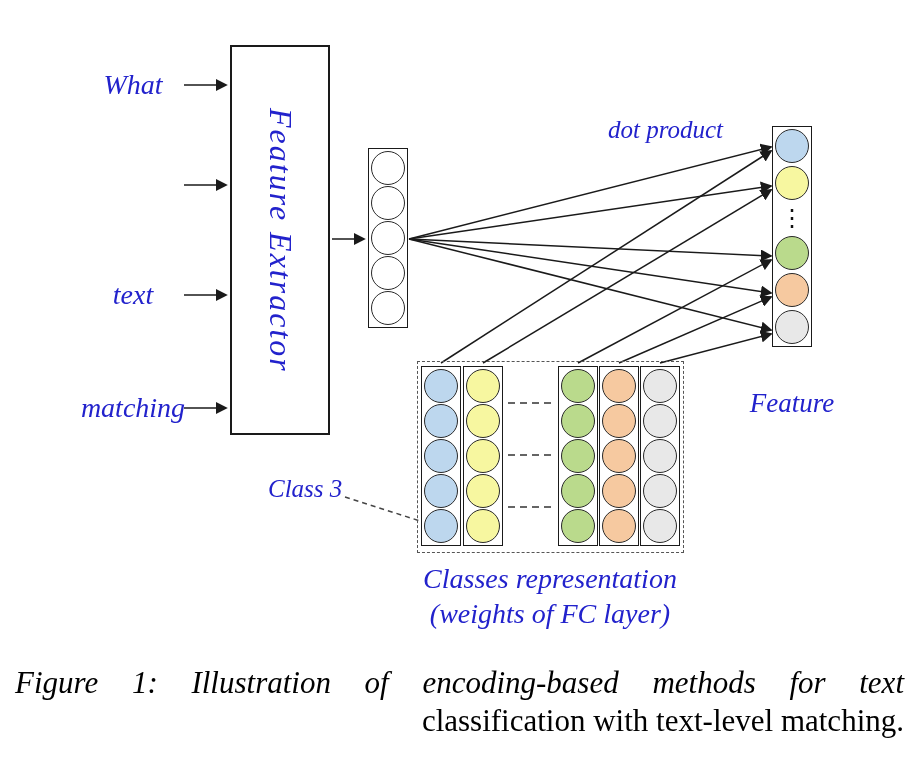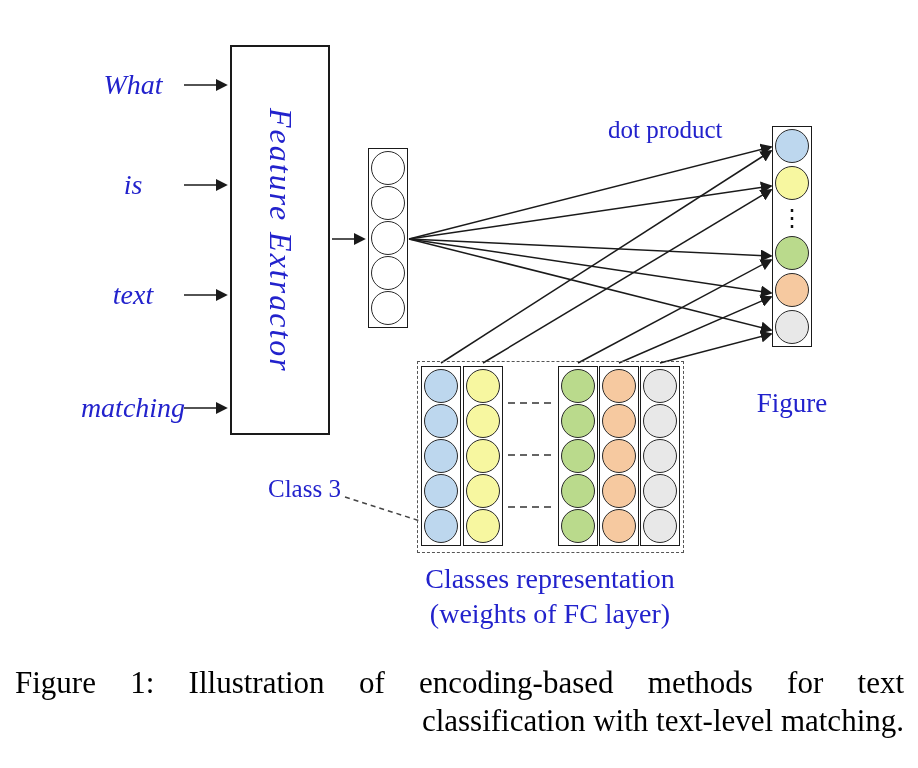--- a/index.html
+++ b/index.html
@@ -31,30 +31,30 @@
   .classes-group { position:absolute; left:417px; top:361px; width:267px; height:192px;
                    border:1.6px dashed #555; }
   .col { position:absolute; top:366px; width:40px; border:1.6px solid #1a1a1a; background:#fff;
          display:flex; flex-direction:column; align-items:center; padding:2px 0; gap:1px; }
   .col-1 { left:421px; } .col-2 { left:463px; } .col-3 { left:558px; }
   .col-4 { left:599px; } .col-5 { left:640px; }
 
   .dots-cell { height:30px; width:34px; display:flex; align-items:center; justify-content:center;
                font-size:24px; color:#111; line-height:1; font-family:"DejaVu Sans", sans-serif; }
 
-  .lbl { position:absolute; }
+  .lbl { position:absolute; font-style:italic; }
   .dot-product-lbl { left:608px; top:116px; font-size:25px; }
   .logits-lbl { left:742px; top:388px; width:100px; text-align:center; font-size:27px; }
   .class1-lbl { left:268px; top:475px; font-size:25px; }
   .classes-caption { left:400px; top:561px; width:300px; text-align:center;
                      font-size:28px; line-height:35px; }
 
   .caption { position:absolute; left:15px; top:664px; width:889px;
              font-size:31px; color:#000; line-height:38px; }
-  .cap1 { text-align:justify; text-align-last:justify; }
+  .cap1 { text-align:justify; text-align-last:justify;font-style:italic; }
   .cap2 { text-align:right; }
 </style>
 </head>
 <body>
 
 <div class="page">
 
   <svg class="lines" width="918" height="660" viewBox="0 0 918 660">
     <defs>
       <marker id="ah" viewBox="0 0 10 10" refX="8.5" refY="5" markerWidth="8" markerHeight="8" orient="auto-start-reverse">
@@ -90,21 +90,20 @@
     <line class="dashed" x1="345" y1="497" x2="420" y2="521"></line>
 
     <g>
       <line class="ellipsis" x1="508" y1="403" x2="553" y2="403"></line>
       <line class="ellipsis" x1="508" y1="455" x2="553" y2="455"></line>
       <line class="ellipsis" x1="508" y1="507" x2="553" y2="507"></line>
     </g>
   </svg>
 
   <div class="word" style="top: 66px; color: rgb(34, 34, 204);">What</div>
-  <div class="word" style="top: 166px; color: rgb(34, 34, 204);">is</div>
   <div class="word" style="top: 276px; color: rgb(34, 34, 204);">text</div>
   <div class="word" style="top: 389px; color: rgb(34, 34, 204);">matching</div>
 
   <div class="fe-box">
     <span class="fe-label" style="color: rgb(34, 34, 204);">Feature Extractor</span>
   </div>
 
   <div class="vec feature-vec">
     <div class="circle" style="background-color: rgb(255, 255, 255);"></div>
     <div class="circle" style="background-color: rgb(255, 255, 255);"></div>
@@ -117,21 +116,21 @@
 
   <div class="vec logits-vec">
     <div class="circle" style="background-color: rgb(189, 215, 238);"></div>
     <div class="circle" style="background-color: rgb(247, 247, 160);"></div>
     <div class="dots-cell">⋮</div>
     <div class="circle" style="background-color: rgb(186, 218, 140);"></div>
     <div class="circle" style="background-color: rgb(246, 201, 160);"></div>
     <div class="circle" style="background-color: rgb(232, 232, 232);"></div>
   </div>
 
-  <div class="lbl logits-lbl" style="color: rgb(34, 34, 204);">Figure</div>
+  <div class="lbl logits-lbl" style="color: rgb(34, 34, 204);">Feature</div>
 
   <div class="classes-group"></div>
 
   <div class="col col-1">
     <div class="circle" style="background-color: rgb(189, 215, 238);"></div>
     <div class="circle" style="background-color: rgb(189, 215, 238);"></div>
     <div class="circle" style="background-color: rgb(189, 215, 238);"></div>
     <div class="circle" style="background-color: rgb(189, 215, 238);"></div>
     <div class="circle" style="background-color: rgb(189, 215, 238);"></div>
   </div>

